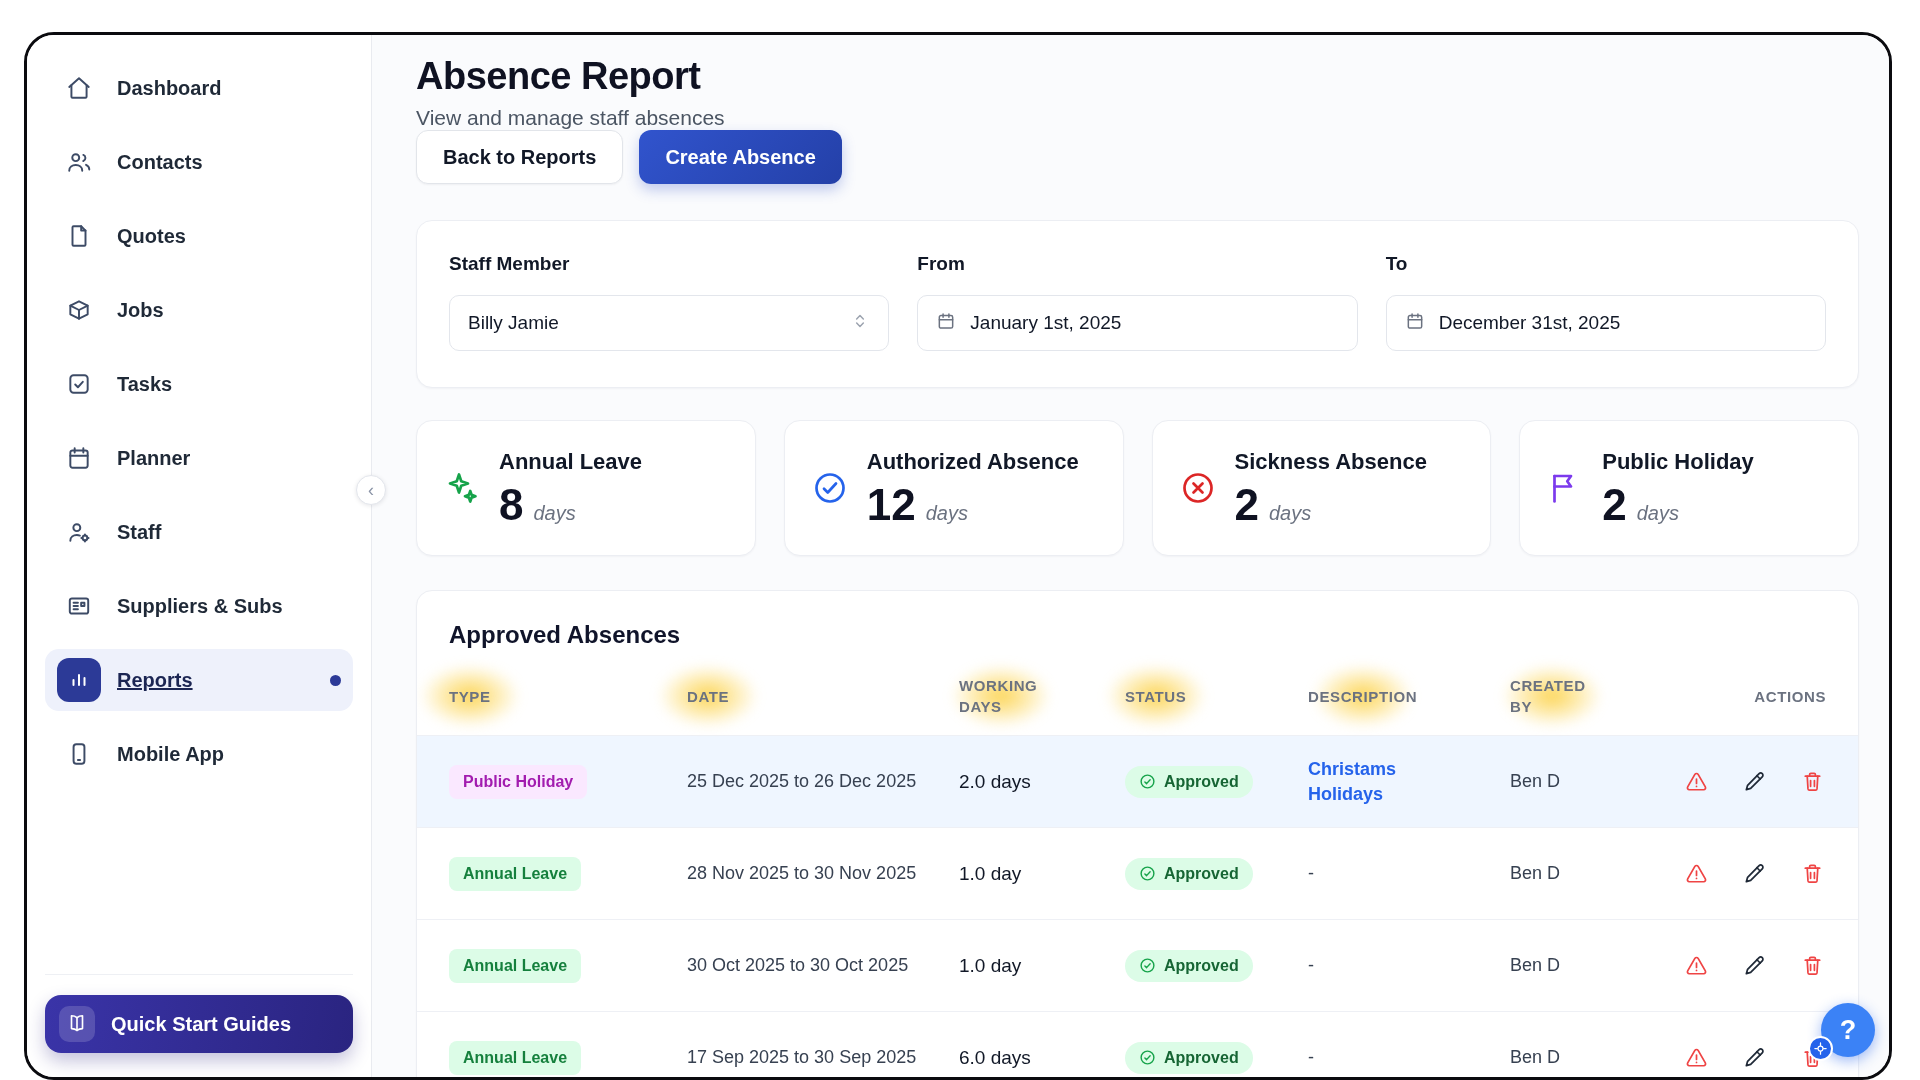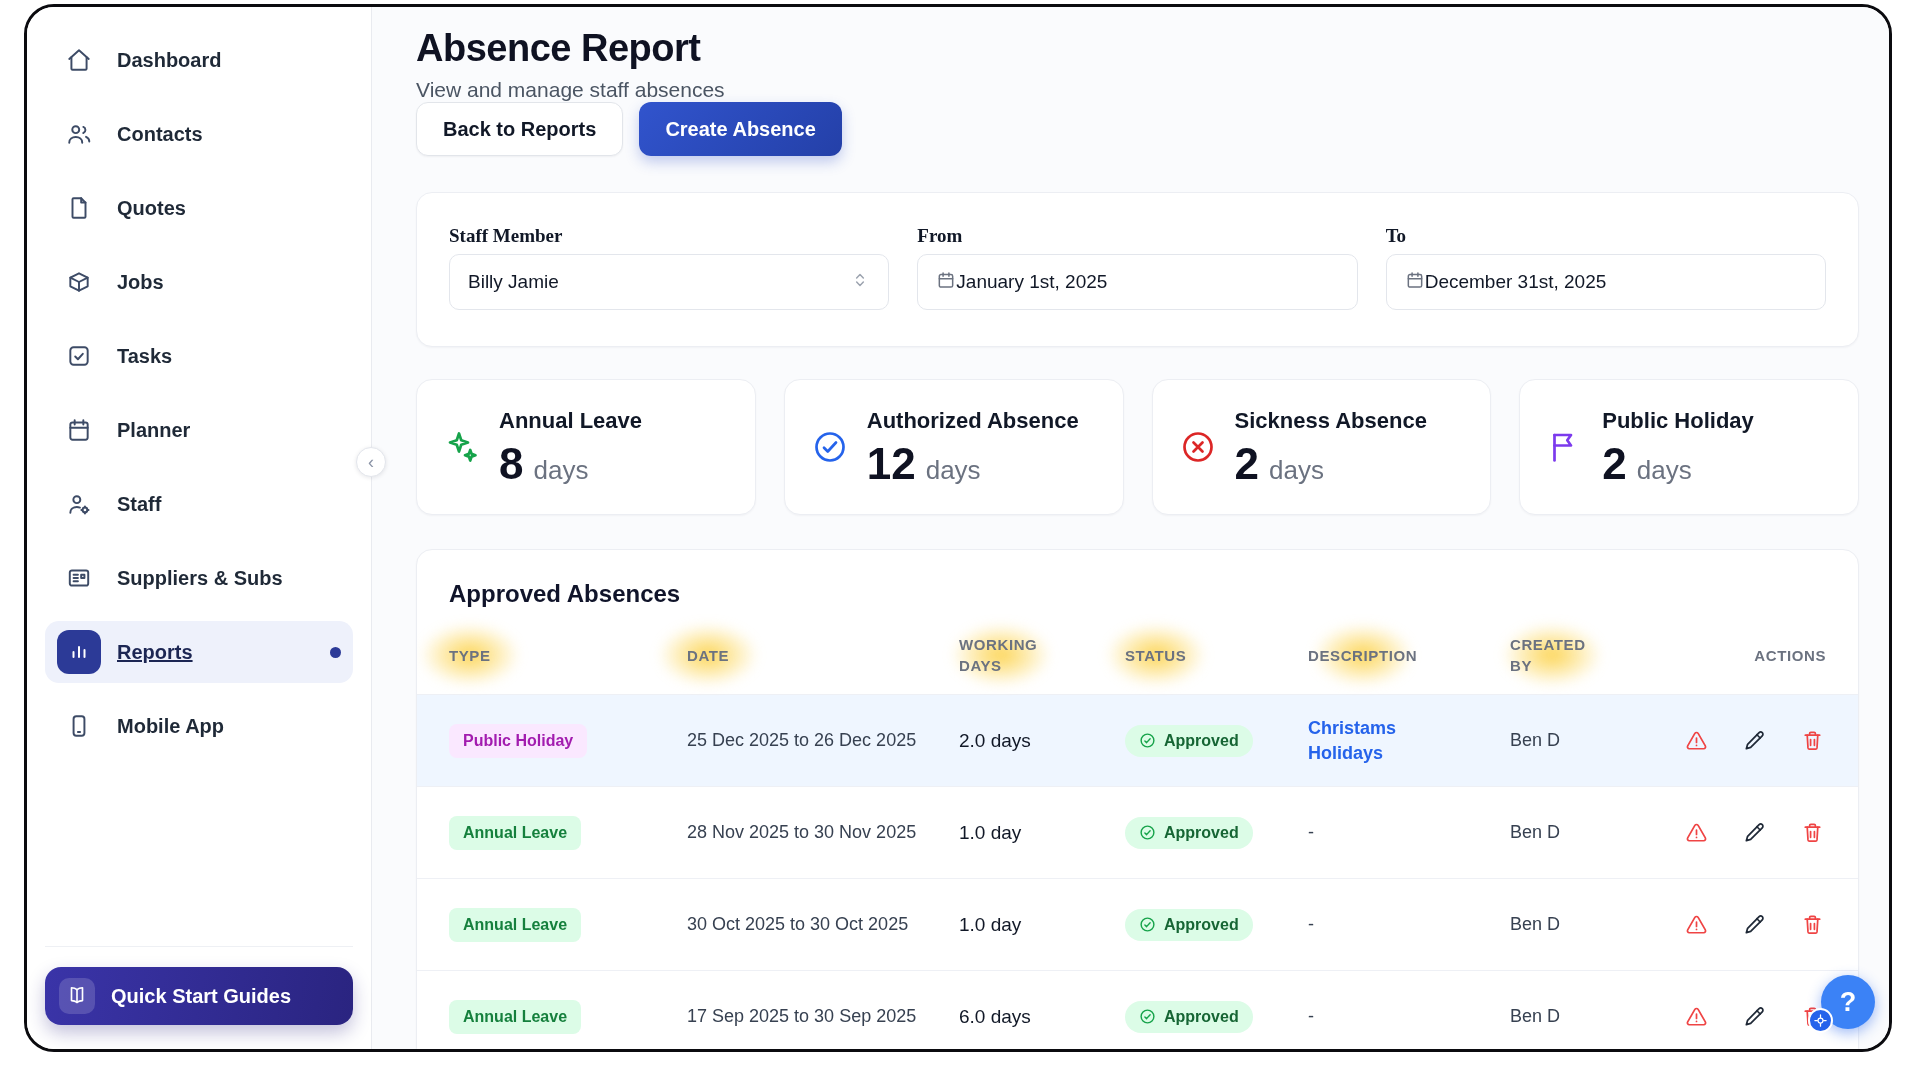--- a/index.html
+++ b/index.html
@@ -1,19 +1,19 @@
 <!DOCTYPE html>
 <html><head>
 <meta charset="utf-8">
 <style>
   * { margin:0; padding:0; box-sizing:border-box; }
   html,body { width:1920px; height:1080px; background:#ffffff; overflow:hidden;
     font-family:"Liberation Sans","DejaVu Sans",sans-serif; color:#10142a; }
 
-  .frame { position:absolute; left:24px; top:4px; width:1868px; height:1048px;
+  .frame { position:absolute; left:24px; top:32px; width:1868px; height:1048px;
     border:3px solid #0b0b0f; border-radius:30px; overflow:hidden; background:#fff; display:flex; }
 
   
   .sidebar { flex:0 0 345px; background:#fff; border-right:1px solid #e9ebf0; position:relative;
     display:flex; flex-direction:column; justify-content:space-between; padding:22px 18px 24px; }
   .nav-item { display:flex; align-items:center; gap:16px; height:62px; padding:0 12px;
     border-radius:14px; color:#1f2937; font-weight:600; font-size:20px; cursor:pointer; margin-bottom:12px; }
   .nav-icon-wrap { width:44px; height:44px; border-radius:12px; display:flex; align-items:center;
     justify-content:center; color:#3d4b66; flex:0 0 44px; }
   .nav-icon-wrap svg { width:26px; height:26px; }
@@ -45,36 +45,36 @@
     box-shadow:0 1px 2px rgba(16,24,40,.05); }
   .btn-primary { background:linear-gradient(135deg,#3154cd,#2440a8); border:none; color:#fff;
     box-shadow:0 6px 14px rgba(43,74,199,.28); }
 
   .card { background:#fff; border:1px solid #eceef3; border-radius:16px;
     box-shadow:0 1px 2px rgba(16,24,40,.04); }
 
   
   .filter-card { display:grid; grid-template-columns:1fr 1fr 1fr; gap:28px;
     padding:32px 32px 36px; margin-bottom:32px; }
-  .field-label { font-size:19px; font-weight:600; color:#111827; margin-bottom:7px;font-family:Liberation Serif, serif; }
+  .field-label { font-size:19px; font-weight:600; color:#111827; margin-bottom:20px; }
   .control { height:56px; border:1px solid #e3e6ec; border-radius:10px; display:flex; align-items:center;
-    padding:0 18px; font-size:19px; color:#111827; background:#fff; cursor:pointer; }
+    padding:0 18px; font-size:19px; color:#111827; background:#fff; gap:14px; cursor:pointer; }
   .control .chev { margin-left:auto; color:#9ca3af; }
   .control svg { width:20px; height:20px; flex:0 0 auto; }
   .cal-ic { color:#6b7280; }
 
   
   .stats { display:grid; grid-template-columns:repeat(4,1fr); gap:28px; margin-bottom:34px; }
   .stat-card { padding:28px 26px; display:flex; align-items:center; gap:18px; }
   .stat-icon { width:38px; height:38px; display:flex; align-items:center; justify-content:center; flex:0 0 38px; }
   .stat-icon svg { width:36px; height:36px; }
   .stat-title { font-size:22px; font-weight:700; color:#111827; margin-bottom:8px; }
   .stat-value-row { display:flex; align-items:baseline; gap:10px; }
   .stat-value { font-size:44px; font-weight:800; color:#0f1222; line-height:1; }
-  .stat-unit { font-size:26px; color:#6b7280; }
+  .stat-unit { font-size:20px; color:#6b7280;font-style:italic; }
 
   
   .table-card { overflow:hidden; }
   .table-title { font-size:24px; font-weight:700; color:#10142a; padding:30px 32px 26px; }
   .thead, .trow { display:grid; grid-template-columns:238px 272px 166px 183px 202px 174px 1fr;
     padding:0 32px; align-items:center; }
   .thead { padding-bottom:18px; }
   .th { position:relative; z-index:0; font-size:15px; font-weight:700; color:#6b7280;
     letter-spacing:.6px; line-height:1.4; text-transform:uppercase; }
   .th-label { position:relative; display:inline-block; }

